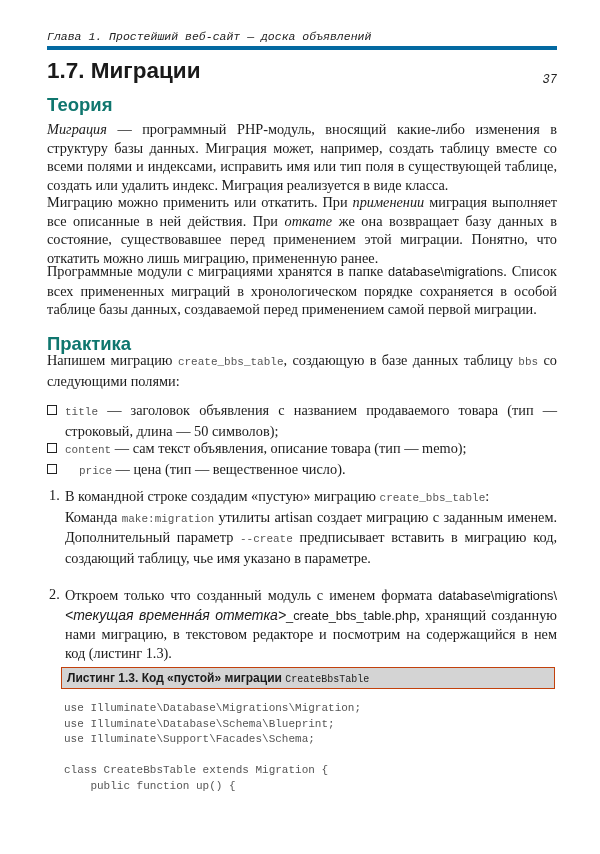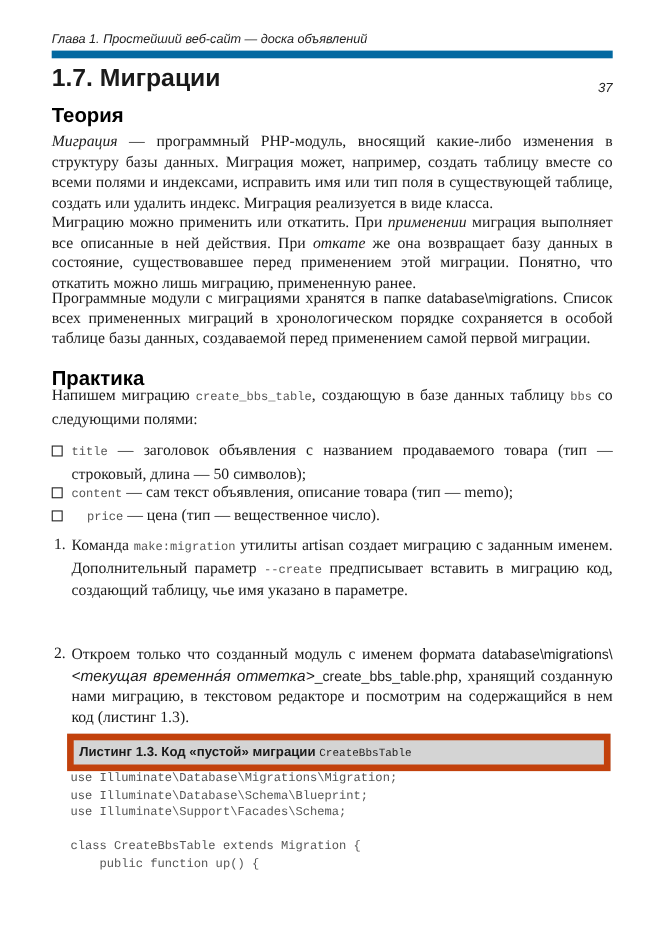--- a/index.html
+++ b/index.html
@@ -1,30 +1,30 @@
 <!DOCTYPE html>
 <html><head>
 <meta charset="utf-8">
 <style>
   html, body { margin: 0; padding: 0; background: #ffffff; }
   body { width: 600px; height: 854px; position: relative; overflow: hidden; color: #1a1a1a; }
   .page { position: absolute; left: 47px; top: 0; width: 510px; }
   .running-head {
     position: absolute; top: 30px; left: 0; width: 510px; height: 16px;
-    border-bottom: 7px solid #0369a1; font-family: Liberation Sans, sans-serif;
+    border-bottom: 4px solid #0369a1; font-family: Liberation Mono, monospace;
     font-size: 11.5px; font-style: italic; color: #222;
   }
   .running-head .title { position: absolute; left: 0; top: 0; }
   .running-head .pagenum { position: absolute; right: 0; top: 0; font-size: 12px; margin-top: 43px; }
   h1 {
     position: absolute; top: 58px; left: 0; margin: 0;
     font-family: "Liberation Sans", sans-serif; font-weight: bold; font-size: 22.5px; color: #1a1a1a;
   }
   h2 {
-    margin: 0; font-family: "Liberation Sans", sans-serif; font-weight: bold; font-size: 18.5px; color: #000000;
+    margin: 0; font-family: "Liberation Sans", sans-serif; font-weight: bold; font-size: 18.5px; color: #0f766e;
   }
   .h2-theory { position: absolute; top: 94px; left: 0; }
   .h2-practice { position: absolute; top: 333px; left: 0; }
   p, .txt {
     margin: 0; font-family: "Liberation Serif", serif; font-size: 14.3px; line-height: 18.5px;
     text-align: justify; color: #1a1a1a;
   }
   .abs { position: absolute; left: 0; width: 510px; }
   .code { font-family: "Liberation Mono", monospace; font-size: 11px; color: #555; }
   .sans { font-family: "Liberation Sans", sans-serif; font-size: 12.8px; }
@@ -33,22 +33,22 @@
   .bullet { position: absolute; left: 0; width: 510px; }
   .bullet .box {
     position: absolute; left: 0; top: 4px; width: 8px; height: 8px; border: 1.5px solid #222;
   }
   .bullet .btxt { margin-left: 18px; }
   .numitem { position: absolute; left: 0; width: 510px; }
   .numitem .num { position: absolute; left: 2px; top: 0; font-family: "Liberation Serif", serif; font-size: 14.3px; }
   .numitem .ntxt { margin-left: 18px; }
   .cmdline { font-family: "Liberation Mono", monospace; font-size: 11px; color: #555; margin: 6px 0 8px 0; }
   .listing-head {
-    position: absolute; top: 667px; left: 14px; width: 494px; height: 34px;
-    background: #d4d4d4; border: 6px solid #c2410c; box-sizing: border-box;
+    position: absolute; top: 667px; left: 14px; width: 494px; height: 22px;
+    background: #d4d4d4; border: 1px solid #c2410c; box-sizing: border-box;
     font-family: "Liberation Sans", sans-serif; font-weight: bold; font-size: 12px; line-height: 20px;
     padding-left: 5px; color: #1a1a1a;
   }
   .listing-head .code { color: #222; font-weight: normal; font-size: 10px; }
   .code-block {
     position: absolute; top: 701px; left: 17px; margin: 0;
     font-family: "Liberation Mono", monospace; font-size: 11px; line-height: 15.5px; color: #555;
     white-space: pre;
   }
 </style>
@@ -85,20 +85,21 @@
     <p class="btxt"><span class="code">content</span><span> — сам текст объявления, описание товара (тип — memo);</span></p>
   </div>
   <div class="bullet" style="top:460px;padding-left:14px;">
     <span class="box"></span>
     <p class="btxt"><span class="code">price</span><span> — цена (тип — вещественное число).</span></p>
   </div>
 
   <div class="numitem" style="top:487px;">
     <span class="num">1.</span>
     <div class="ntxt">
+      <p><span>В командной строке создадим «пустую» миграцию </span><span class="code">create_bbs_table</span><span>:</span></p>
       <p><span>Команда </span><span class="code">make:migration</span><span> утилиты artisan создает миграцию с заданным именем. Дополнительный параметр </span><span class="code">--create</span><span> предписывает вставить в миграцию код, создающий таблицу, чье имя указано в параметре.</span></p>
     </div>
   </div>
 
   <div class="numitem" style="top:586px;">
     <span class="num">2.</span>
     <div class="ntxt">
       <p><span>Откроем только что созданный модуль с именем формата </span><span class="sans">database\migrations\</span><span class="sans-i">&lt;текущая временна́я отметка&gt;</span><span class="sans">_create_bbs_table.php</span><span>, хранящий созданную нами миграцию, в текстовом редакторе и посмотрим на содержащийся в нем код (листинг 1.3).</span></p>
     </div>
   </div>

